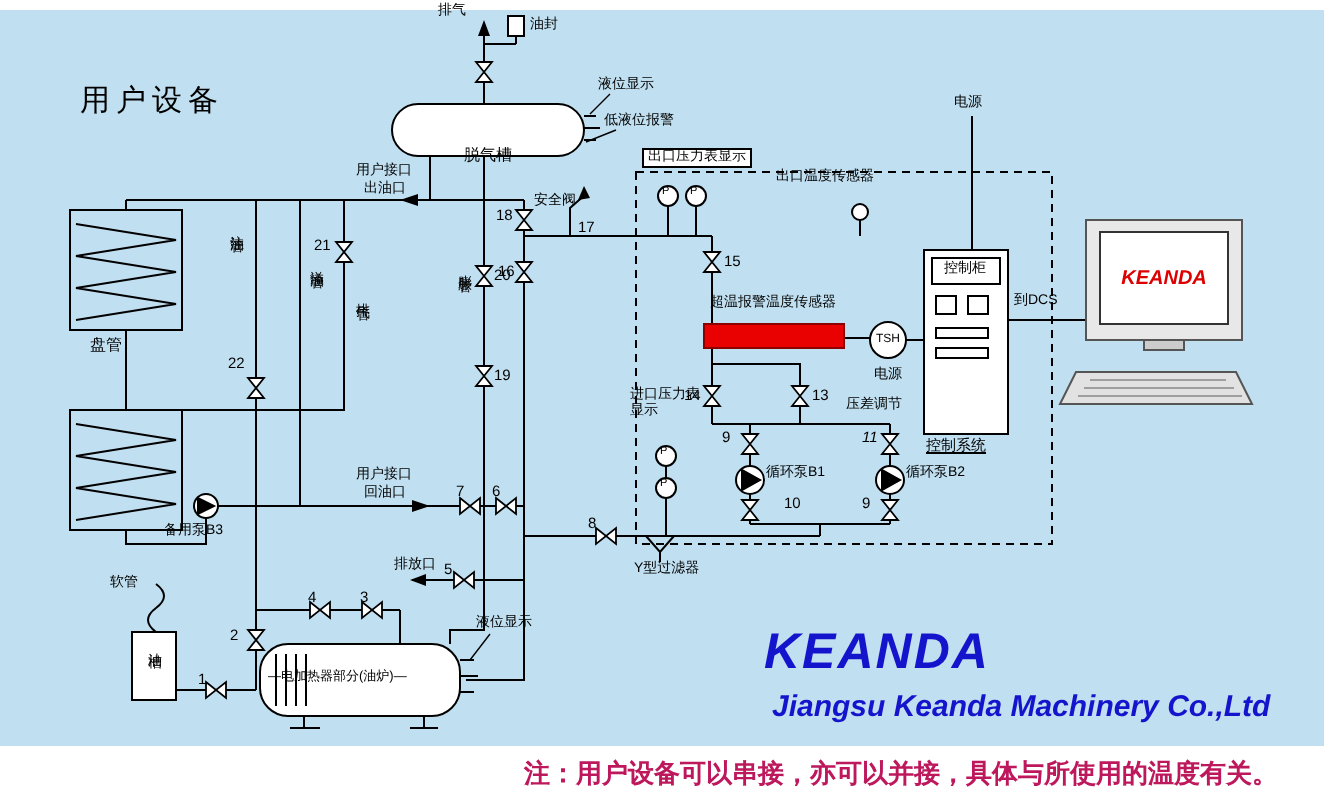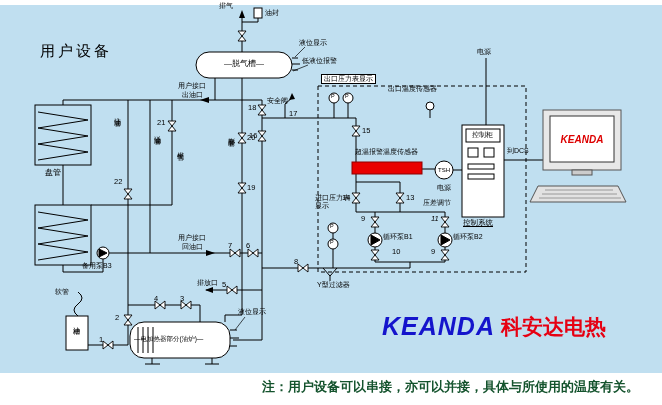--- a/index.html
+++ b/index.html
@@ -15,21 +15,21 @@
   .wrap{white-space:normal;width:40px;}
   #page-title{font-size:15px;letter-spacing:3px;}
   #coil-label{font-size:8px;}
   #degas-label{font-size:8px;}
   #heater-label{font-size:6.5px;}
   #tsh-label{font-size:6px;}
   #screen-brand{width:64px;text-align:center;font-size:10px;font-weight:bold;font-style:italic;color:#dd0000;}
   #brand-en{font-size:25px;font-weight:bold;font-style:italic;color:#1414cc;letter-spacing:1px;}
   #brand-cn{font-size:21px;font-weight:bold;color:#e60012;}
   #company{font-size:15px;font-weight:bold;font-style:italic;color:#1414cc;}
-  #note{font-size:13px;font-weight:bold;color:#14532d;}
+  #note{font-size:13px;font-weight:bold;color:#be185d;}
   #control-system-label{font-size:7.5px;}
 </style>
 </head>
 <body>
 
 <div id="stage">
   <div class="strip" style="top:0;height:5px;"></div>
   <div class="strip" style="top:373px;height:32px;"></div>
 
   <svg width="662" height="405" viewBox="0 0 662 405">
@@ -149,21 +149,21 @@
       <path d="M545,190 H613 M542,194 H617 M539,198 H621" stroke="#888" stroke-width="0.8" fill="none"></path>
     </g>
   </svg>
 
   <div class="lbl" id="page-title" style="left:40px;top:42px;">用户设备</div>
 
   <div class="lbl" style="left:219px;top:2px;">排气</div>
   <div class="lbl" style="left:265px;top:9px;">油封</div>
   <div class="lbl" style="left:299px;top:39px;">液位显示</div>
   <div class="lbl" style="left:302px;top:57px;">低液位报警</div>
-  <div class="lbl" id="degas-label" style="left:224px;top:59px;text-align:right;">—脱气槽—</div>
+  <div class="lbl" id="degas-label" style="left:224px;top:73px;text-align:right;">—脱气槽—</div>
 
   <div class="lbl" style="left:178px;top:82px;">用户接口</div>
   <div class="lbl" style="left:182px;top:91px;">出油口</div>
   <div class="lbl" style="left:267px;top:97px;">安全阀</div>
 
   <div class="lbl" id="coil-label" style="left:45px;top:168px;font-family:Liberation Serif, serif;">盘管</div>
   <div class="lbl vert" style="left:113px;top:112px;">注油管</div>
   <div class="lbl vert" style="left:153px;top:130px;">溢油管</div>
   <div class="lbl vert" style="left:176px;top:146px;">排气管</div>
   <div class="lbl vert" style="left:227px;top:132px;">膨胀管</div>
@@ -216,16 +216,16 @@
   <span class="num" style="left:362px;top:127px;">15</span>
   <span class="num" style="left:249px;top:132px;">16</span>
   <span class="num" style="left:289px;top:110px;">17</span>
   <span class="num" style="left:248px;top:104px;">18</span>
   <span class="num" style="left:247px;top:184px;">19</span>
   <span class="num" style="left:247px;top:134px;">20</span>
   <span class="num" style="left:157px;top:119px;">21</span>
   <span class="num" style="left:114px;top:178px;">22</span>
 
   <div class="lbl" id="brand-en" style="left:382px;top:312px;">KEANDA</div>
-  <div class="lbl" id="brand-cn" style="left:501px;top:315px;">科安达电热</div>
+  <div class="lbl" id="company" style="left:386px;top:345px;">Jiangsu Keanda Machinery Co.,Ltd</div>
 
   <div class="lbl" id="note" style="left:262px;top:380px;">注：用户设备可以串接，亦可以并接，具体与所使用的温度有关。</div>
 </div>
 
 </body></html>

